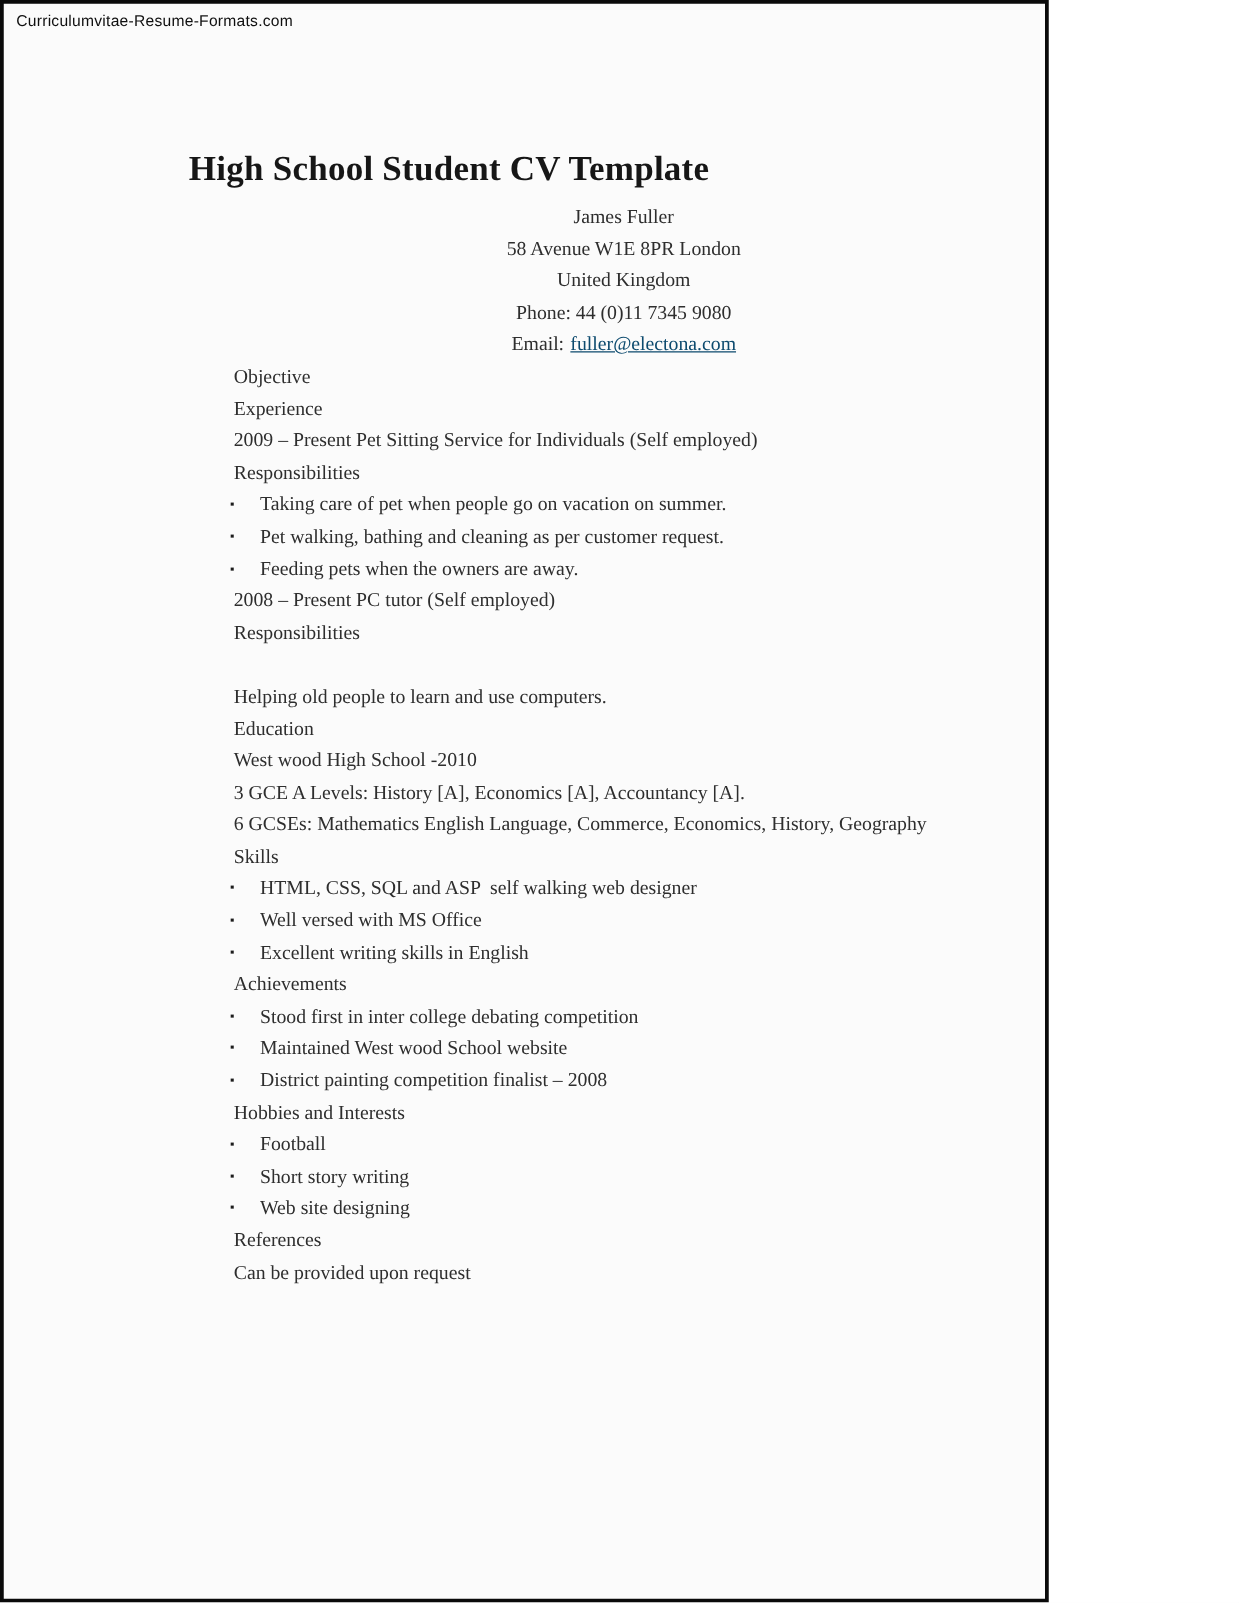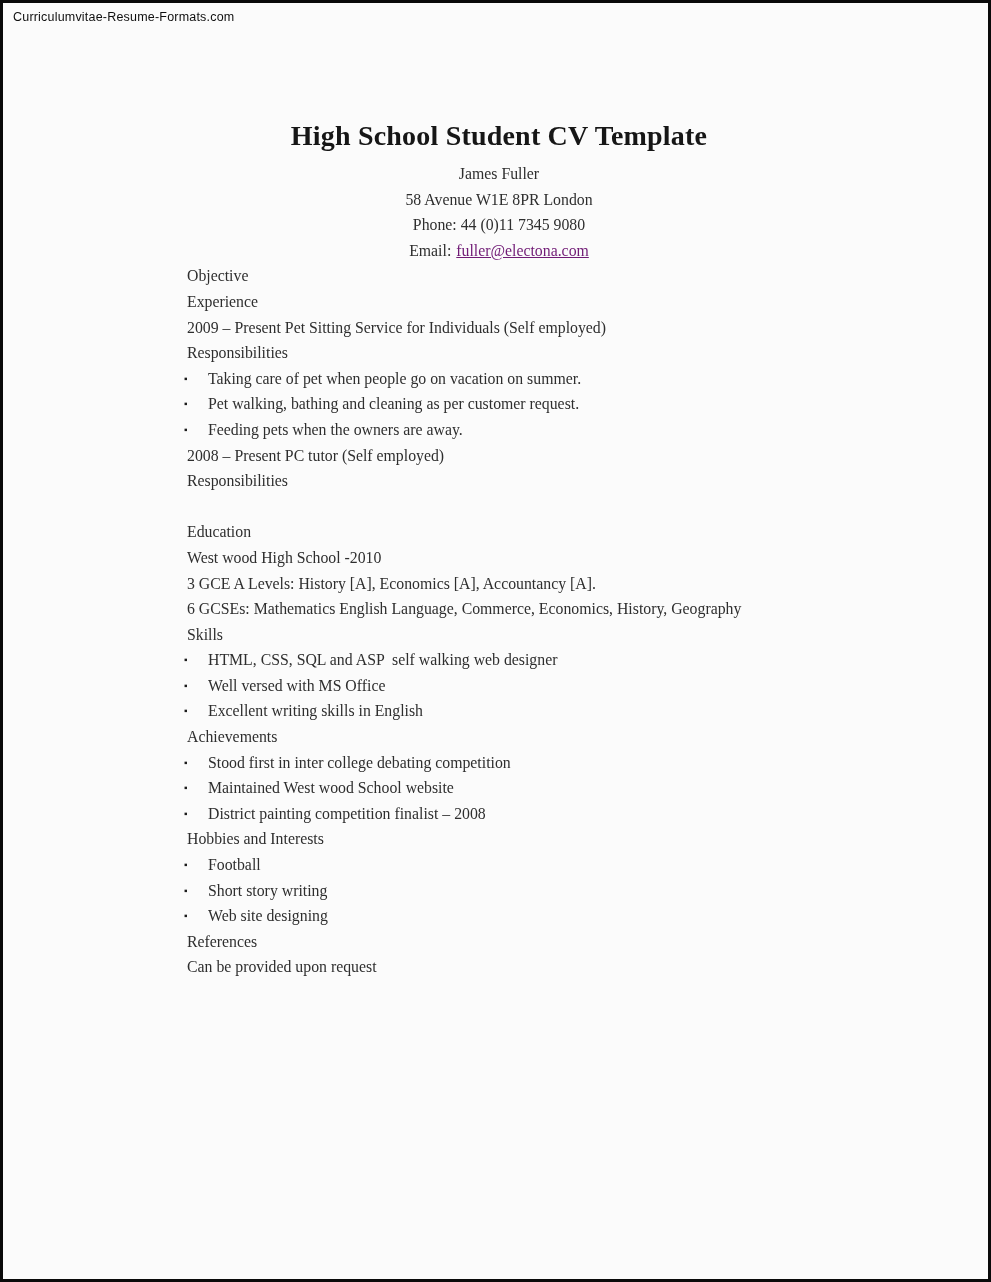--- a/index.html
+++ b/index.html
@@ -1,19 +1,19 @@
 <!DOCTYPE html>
 <html><head>
 <meta charset="utf-8">
 <style>
   * { margin: 0; padding: 0; box-sizing: border-box; }
   html, body { background: #ffffff; }
   .page {
     position: relative;
-    width: 991px;
+    width: 839px;
     height: 1282px;
     background: #fbfbfb;
     border: 3px solid #0a0a0a;
     overflow: hidden;
     color: #2e2e2e;
     font-family: "Liberation Serif", "DejaVu Serif", serif;
   }
   .watermark {
     position: absolute;
     top: 7px;
@@ -25,32 +25,31 @@
   }
   .doc {
     position: absolute;
     left: 148px;
     top: 114px;
     width: 696px;
     font-size: 15.8px;
     line-height: 25.6px;
   }
   .doc-title {
-    text-align: center;
     font-size: 28px;
     font-weight: 700;
     line-height: 38px;
     color: #161616;
     letter-spacing: 0.2px;
     margin-bottom: 6px;
   }
   .center-line { text-align: center; }
   .line { white-space: pre-wrap; margin-left: 36px; }
   .email-link {
-    color: #701a75;
+    color: #0c4a6e;
     text-decoration: underline;
     cursor: pointer;
     margin-left: 5px;
   }
   .bullet-row {
     display: flex;
     padding-left: 33px;
   }
   .bullet-marker {
     width: 24px;
@@ -66,20 +65,21 @@
 <body>
 
 <div class="page">
   <div class="watermark">Curriculumvitae-Resume-Formats.com</div>
 
   <div class="doc">
     <div class="doc-title">High School Student CV Template</div>
 
     <div class="center-line">James Fuller</div>
     <div class="center-line">58 Avenue W1E 8PR London</div>
+    <div class="center-line">United Kingdom</div>
     <div class="center-line">Phone: 44 (0)11 7345 9080</div>
     <div class="center-line"><span>Email:</span><a class="email-link">fuller@electona.com</a></div>
 
     <div class="line">Objective</div>
 
     <div class="line">Experience</div>
     <div class="line">2009 – Present Pet Sitting Service for Individuals (Self employed)</div>
     <div class="line">Responsibilities</div>
 
     <div class="bullet-row">
@@ -93,20 +93,21 @@
     <div class="bullet-row">
         <span class="bullet-marker">▪</span>
         <span class="bullet-text">Feeding pets when the owners are away.</span>
       </div>
 
     <div class="line">2008 – Present PC tutor (Self employed)</div>
     <div class="line">Responsibilities</div>
 
     <div class="spacer-line"></div>
 
+    <div class="line">Helping old people to learn and use computers.</div>
 
     <div class="line">Education</div>
     <div class="line">West wood High School -2010</div>
     <div class="line">3 GCE A Levels: History [A], Economics [A], Accountancy [A].</div>
     <div class="line">6 GCSEs: Mathematics English Language, Commerce, Economics, History, Geography</div>
 
     <div class="line">Skills</div>
     <div class="bullet-row">
         <span class="bullet-marker">▪</span>
         <span class="bullet-text">HTML, CSS, SQL and ASP  self walking web designer</span>

